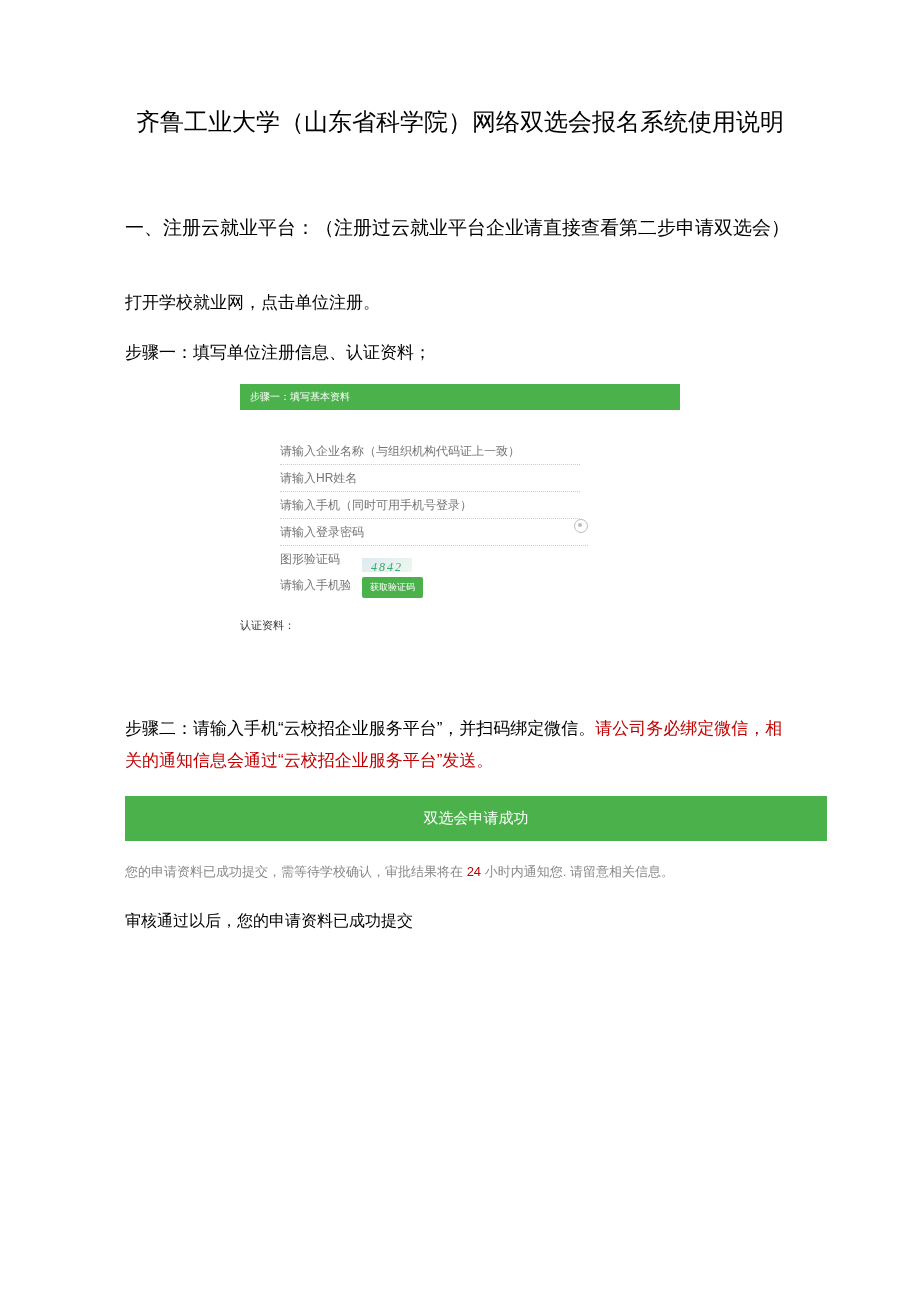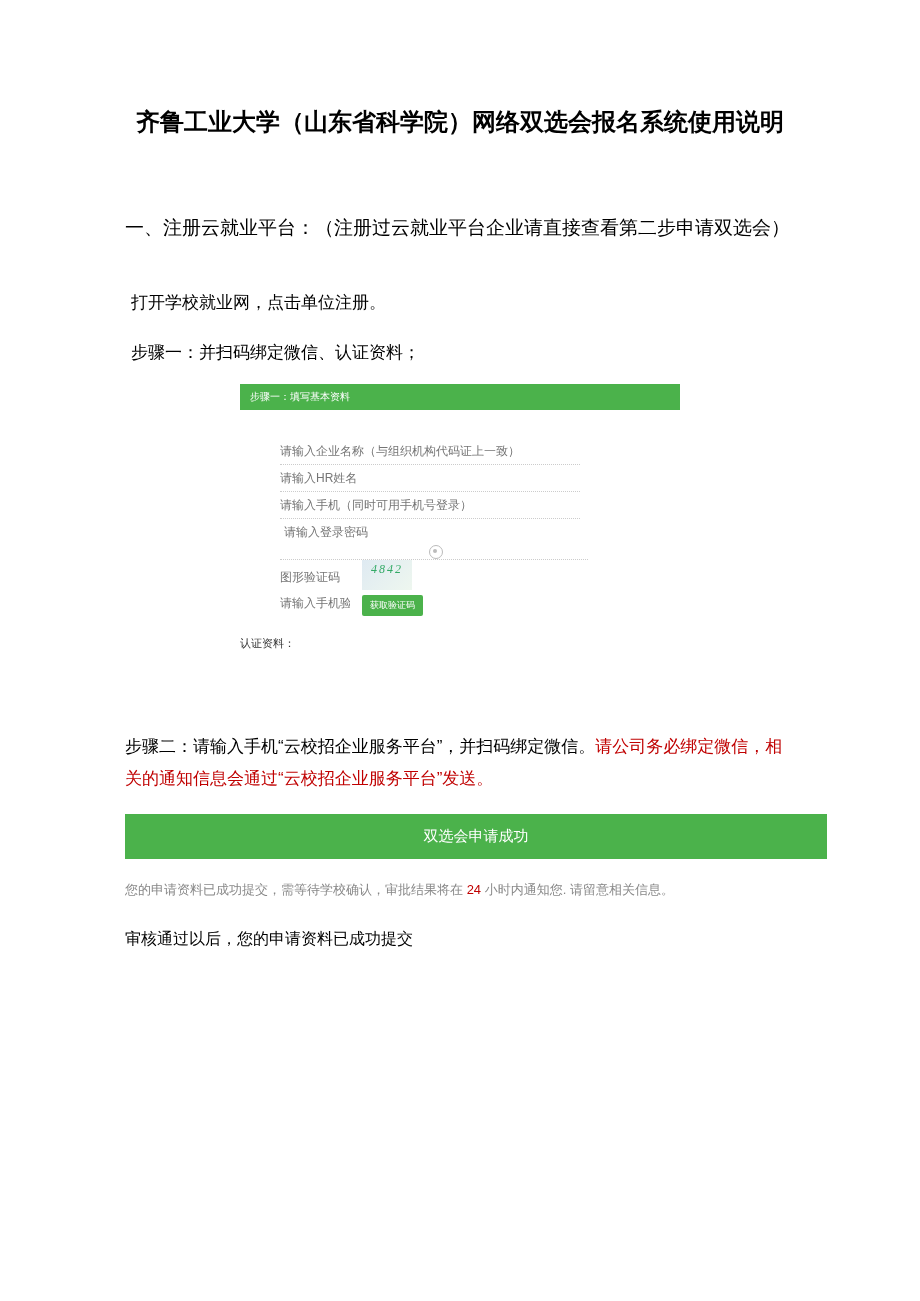--- a/index.html
+++ b/index.html
@@ -9,35 +9,35 @@
     background: #fff;
     width: 920px;
   }
   .page {
     padding: 100px 125px 60px 125px;
   }
   .title {
     text-align: center;
     font-size: 24px;
     line-height: 1.8;
-    font-weight: bold;
+    font-weight: normal;
     color: #000;
     margin-bottom: 60px;
   }
   .section-heading {
     font-size: 19px;
     color: #000;
     line-height: 2.6;
     margin-bottom: 30px;
   }
   .body-text {
     font-size: 17px;
     color: #000;
     line-height: 2.4;
-    margin: 0 0 10px 6px;
+    margin: 0 0 10px 0;
   }
   .body-text.red, .red { color: #c00000; }
   .form-panel {
     margin: 10px auto 8px auto;
     width: 440px;
   }
   .form-header {
     background: #4bb24b;
     color: #fff;
     font-size: 10px;
@@ -62,21 +62,21 @@
     gap: 12px;
   }
   .captcha-row .form-input,
   .sms-row .form-input {
     width: 70px;
     border-bottom: none;
     color:#bbb;
   }
   .captcha-img {
     width: 50px;
-    height: 30px;
+    height: 14px;
     background: linear-gradient(135deg,#dfeaf2 0%, #eef7ef 100%);
     font-family: cursive;
     font-size: 12px;
     font-style: italic;
     letter-spacing: 2px;
     color: #3a6;
     text-align: center;
     line-height: 18px;
   }
   .sms-btn {
@@ -92,21 +92,21 @@
     width:12px;height:12px;
     border:1px solid #bbb;
     border-radius:50%;
     position:relative;
     margin-left:4px;
     vertical-align:middle;
   }
   .eye-icon::after{
     content:"";position:absolute;top:3px;left:3px;width:4px;height:4px;border-radius:50%;background:#bbb;
   }
-  .pw-row{display:flex;align-items:center;width:308px;border-bottom:1px dotted #ccc;flex-direction:column;}
+  .pw-row{display:flex;align-items:flex-start;width:308px;border-bottom:1px dotted #ccc;}
   .pw-row .form-input{border-bottom:none;flex:1;}
   .renzhi {
     font-size: 11px;
     color:#333;
     margin-top:10px;
   }
   .step2 {
     margin-top: 80px;
     font-size: 17px;
     line-height: 1.9;
@@ -136,21 +136,21 @@
 </head>
 <body>
 
 <div class="page">
 
   <div class="title">齐鲁工业大学（山东省科学院）网络双选会报名系统使用说明</div>
 
   <div class="section-heading">一、注册云就业平台：（注册过云就业平台企业请直接查看第二步申请双选会）</div>
 
   <p class="body-text">打开学校就业网，点击单位注册。</p>
-  <p class="body-text">步骤一：并扫码绑定微信、认证资料；</p>
+  <p class="body-text">步骤一：填写单位注册信息、认证资料；</p>
 
   <div class="form-panel">
     <div class="form-header">步骤一：填写基本资料</div>
     <div class="form-body">
       <input class="form-input" placeholder="请输入企业名称（与组织机构代码证上一致）" style="">
       <input class="form-input" placeholder="请输入HR姓名" style="">
       <input class="form-input" placeholder="请输入手机（同时可用手机号登录）" style="">
       <div class="pw-row">
         <input class="form-input" placeholder="请输入登录密码" style="">
         <span class="eye-icon"></span>

